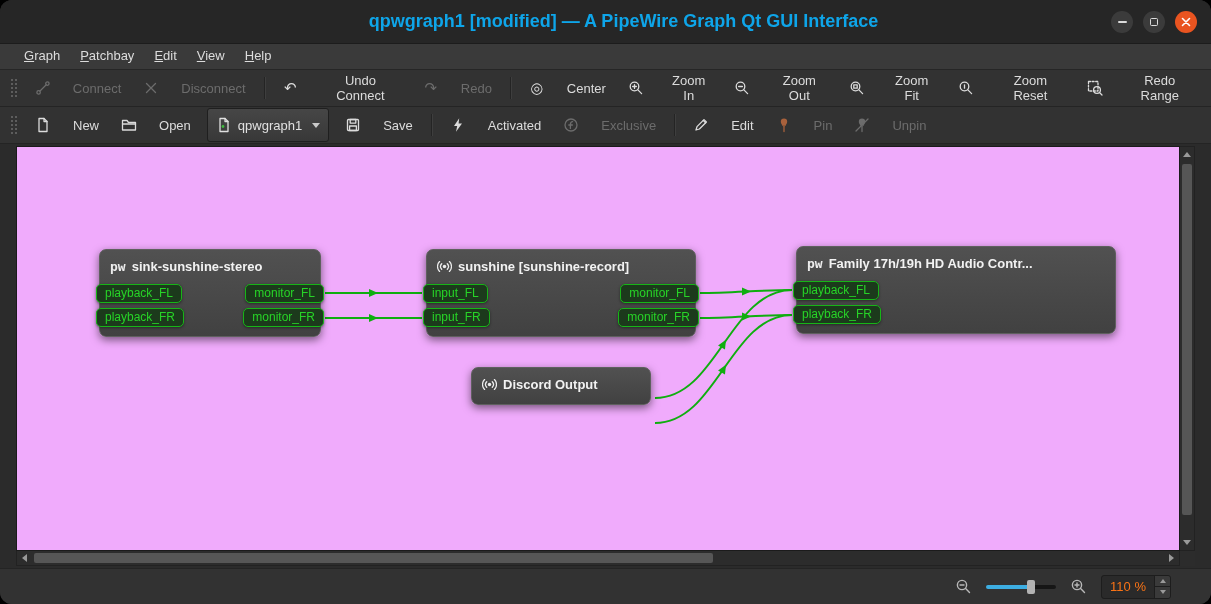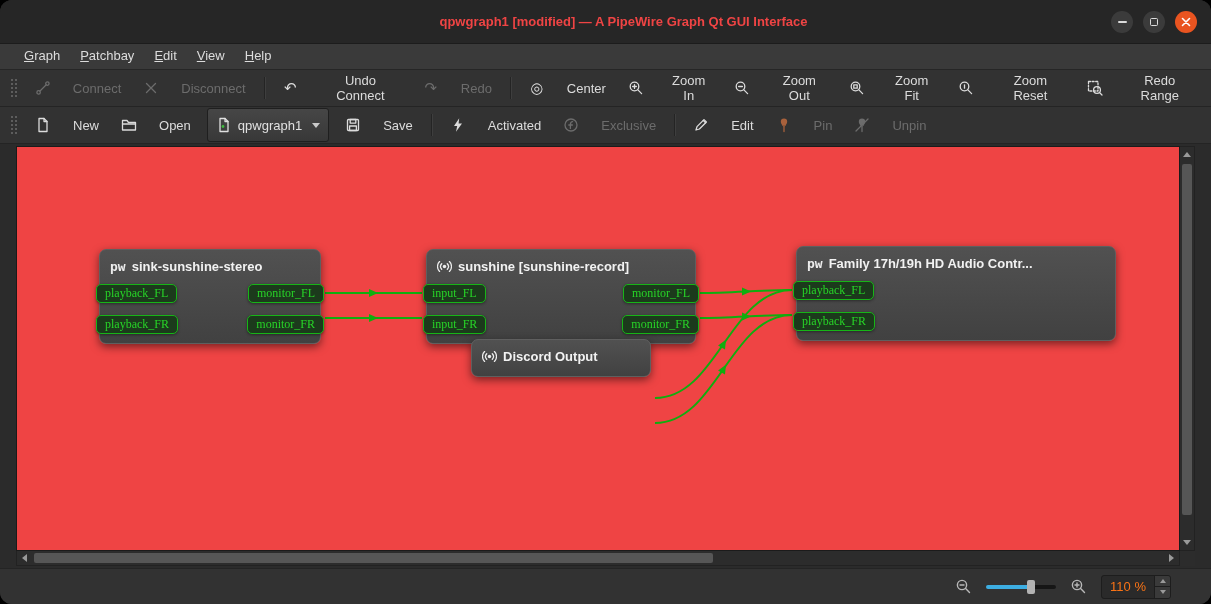--- a/index.html
+++ b/index.html
@@ -6,21 +6,21 @@
   html,body { width:1211px; height:604px; background:#000; font-family:"Liberation Sans", sans-serif; }
   .window {
     position:relative; width:1211px; height:604px; background:#2b2b2b;
     border-radius:12px; overflow:hidden; display:flex; flex-direction:column;
     color:#d8d8d8; font-size:13px;
   }
   
   .titlebar { position:relative; height:44px; background:#262626; flex:0 0 auto; border-bottom:1px solid #1c1c1c; }
   .titlebar .title {
     position:absolute; inset:0; display:flex; align-items:center; justify-content:center;
-    font-weight:bold; font-size:13px; color:#ef4444; pointer-events:none;margin-left:36px;
+    font-weight:bold; font-size:18px; color:#0ea5e9; pointer-events:none;margin-left:36px;
   }
   .winbtns { position:absolute; right:14px; top:0; height:100%; display:flex; align-items:center; gap:10px; }
   .winbtn {
     width:22px; height:22px; border-radius:50%; background:#3b3b3b;
     display:flex; align-items:center; justify-content:center; cursor:pointer;
   }
   .winbtn.close { background:#e95420; }
   .glyph-min { width:9px; height:2px; background:#dcdcdc; border-radius:1px; display:block; }
   .glyph-max { width:8px; height:8px; border:1.5px solid #dcdcdc; border-radius:1.5px; display:block; }
   
@@ -44,34 +44,34 @@
   .icon-pin-colored { color:#a8613c; }
   .dropdown {
     display:flex; align-items:center; gap:6px; padding:16px 8px; margin:0 4px;
     background:linear-gradient(#464646,#383838); border:1px solid #1f1f1f; border-radius:3px;
     color:#e0e0e0; cursor:pointer; height:26px;
   }
   .dd-arrow { width:0; height:0; border-left:4px solid transparent; border-right:4px solid transparent; border-top:5px solid #c9c9c9; margin-left:4px; }
   
   .main { flex:1 1 auto; padding:2px 16px 2px 16px; min-height:0; }
   .canvas-wrap { display:grid; grid-template-columns:1fr 15px; grid-template-rows:1fr 15px; height:100%; }
-  .canvas { position:relative; background:#ef4444; border:1px solid #1b1b1b; overflow:hidden; cursor:default; }
+  .canvas { position:relative; background:#f0abfc; border:1px solid #1b1b1b; overflow:hidden; cursor:default; }
   .edges { position:absolute; left:0; top:0; width:100%; height:100%; }
   .edge { stroke:#0fae0f; stroke-width:2; fill:none; }
   .edge-arrow { fill:#0fae0f; stroke:none; }
   
   .node {
     position:absolute; background:linear-gradient(#515151,#414141);
     border:1px solid #5f5f5f; border-radius:7px; box-shadow:0 3px 8px rgba(0,0,0,.5);
     padding:5px 0 9px 0; cursor:grab;
   }
   .node-title { display:flex; align-items:center; gap:6px; padding:0 10px; height:22px; color:#f2f2f2; font-weight:bold; font-size:13px; white-space:nowrap; overflow:hidden; }
   .nicon-pw { font-weight:bold; font-size:13px; color:#ececec; font-family:"DejaVu Sans Mono", monospace; }
   .nicon-svg { width:15px; height:15px; color:#ececec; }
-  .ports { display:flex; flex-direction:column; gap:12px; margin:7px -4px 0 -4px;font-family:Liberation Serif, serif; }
+  .ports { display:flex; flex-direction:column; gap:5px; margin:7px -4px 0 -4px; }
   .prow { display:flex; justify-content:space-between; align-items:center; }
   .prow.only-out { justify-content:flex-end; }
   .port {
     display:inline-block; background:#1c3a1c; border:1px solid #17b517; color:#27d427;
     font-size:12px; line-height:17px; padding:0 8px; border-radius:5px; cursor:crosshair;
     box-shadow:0 1px 3px rgba(0,0,0,.4); white-space:nowrap;
   }
   
   .vscroll, .hscroll { background:#2c2c2c; display:flex; }
   .vscroll { flex-direction:column; border:1px solid #222; border-left:none; }
@@ -364,21 +364,21 @@
           <div class="ports">
             <div class="prow">
               <span class="port">playback_FL</span>
             </div>
             <div class="prow">
               <span class="port">playback_FR</span>
             </div>
           </div>
         </div>
 
-        <div class="node" style="left:454px; top:192px; width:180px;">
+        <div class="node" style="left:454px; top:220px; width:180px;">
           <div class="node-title">
             <svg class="nicon-svg" viewBox="0 0 14 14">
               <circle cx="7" cy="7" r="1.6" fill="currentColor"></circle>
               <path d="M4.4 4.4 a3.8 3.8 0 0 0 0 5.2 M2.4 2.4 a6.4 6.4 0 0 0 0 9.2 M9.6 4.4 a3.8 3.8 0 0 1 0 5.2 M11.6 2.4 a6.4 6.4 0 0 1 0 9.2" stroke="currentColor" stroke-width="1.2" fill="none" stroke-linecap="round"></path>
             </svg>
             <span>Discord Output</span>
           </div>
         </div>
 
       </div>

